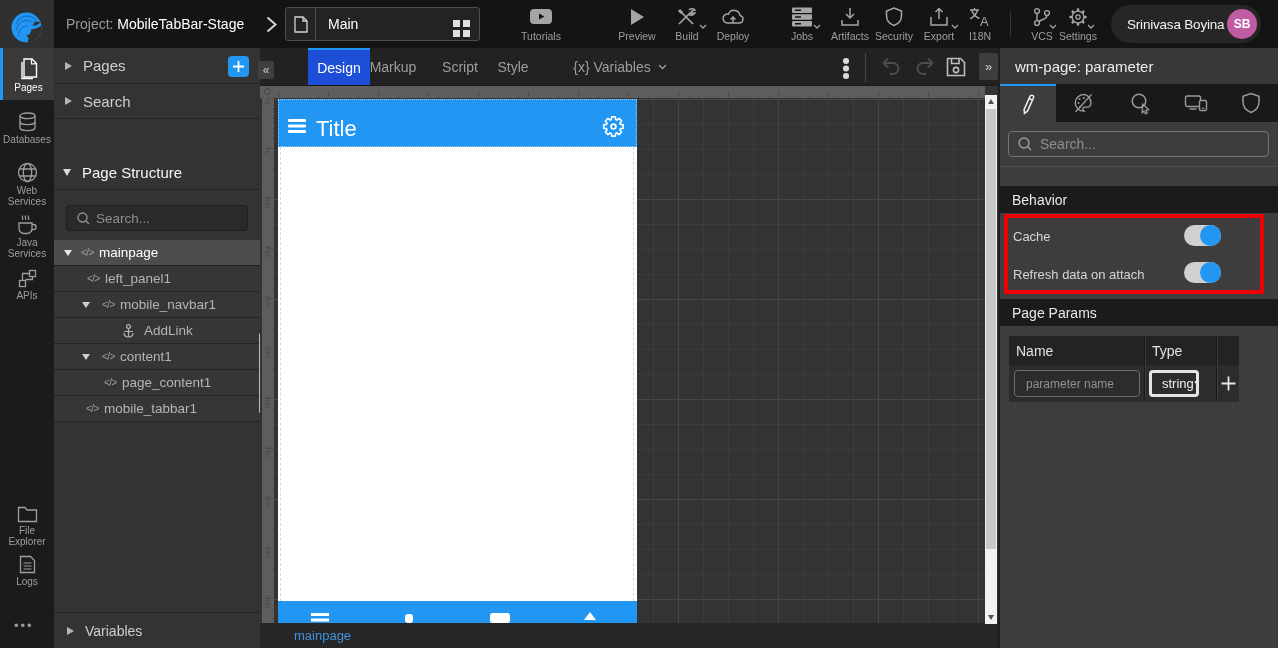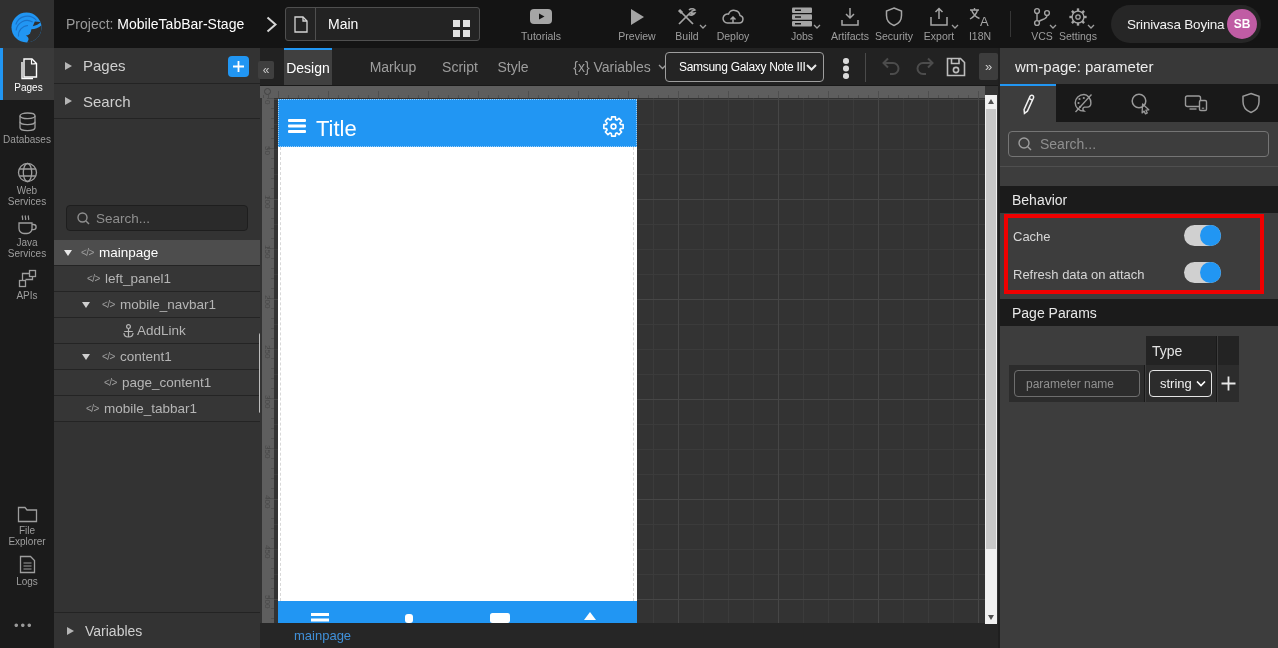--- a/index.html
+++ b/index.html
@@ -249,20 +249,24 @@
     <div class="a flex" style="left:174px;top:8px;width:21px;height:21px;background:#2196f3;border-radius:4px;justify-content:center">
         <svg width="13" height="13" viewBox="0 0 13 13">
           <path d="M6.5 1 v11 M1 6.5 h11" stroke="#fff" stroke-width="1.8"></path>
         </svg>
       </div>
   </div>
   <div class="lprow" style="top:36px;height:35px">
       <div class="tri-r" style="margin-left:11px"></div>
       <div class="lptxt">Search</div>
     </div>
+  <div class="lprow" style="top:107px;height:35px">
+      <div class="tri-d" style="margin-left:9px"></div>
+      <div class="lptxt" style="color:#f5f5f5">Page Structure</div>
+    </div>
 
   <div class="a flex" style="left:12px;top:157px;width:182px;height:26px;background:#2a2a2a;border:1px solid #1e1e1e;border-radius:4px">
     <svg style="margin-left:10px" width="13" height="13" viewBox="0 0 13 13">
         <circle cx="5.5" cy="5.5" r="4.5" fill="none" stroke="#8f8f8f" stroke-width="1.4"></circle>
         <path d="M9 9 L12 12" stroke="#8f8f8f" stroke-width="1.4"></path>
       </svg>
     <span style="margin-left:6px;font-size:13.5px;color:#8f8f8f">Search...</span>
   </div>
 
   <div class="trow" style="top:192px;background:#4d4d4d;color:#fff">
@@ -277,21 +281,21 @@
   <div class="trow" style="top:244px">
       <div class="tri-d" style="margin-left:28px;border-top-width:6px;border-left-width:4px;border-right-width:4px;border-top-color:#cfcfcf"></div>
       <span class="code" style="margin-left:12px">&lt;/&gt;</span>
       <span style="margin-left:5px">mobile_navbar1</span>
     </div>
   <div class="trow" style="top:270px">
     <svg style="margin-left:69px" width="11" height="14" viewBox="0 0 11 14">
         <circle cx="5.5" cy="2.6" r="1.9" fill="none" stroke="#b5b5b5" stroke-width="1.2"></circle>
         <path d="M5.5 4.5 V13 M1.2 7.5 h8.6 M1 9 c0 2.5 2 4 4.5 4 s4.5 -1.5 4.5 -4" fill="none" stroke="#b5b5b5" stroke-width="1.2"></path>
       </svg>
-    <span style="margin-left:3px">AddLink</span>
+    <span style="margin-left:10px">AddLink</span>
     </div>
   <div class="trow" style="top:296px">
       <div class="tri-d" style="margin-left:28px;border-top-width:6px;border-left-width:4px;border-right-width:4px;border-top-color:#cfcfcf"></div>
       <span class="code" style="margin-left:12px">&lt;/&gt;</span>
       <span style="margin-left:5px">content1</span>
     </div>
   <div class="trow" style="top:322px">
       <span class="code" style="margin-left:50px">&lt;/&gt;</span>
       <span style="margin-left:5px">page_content1</span>
     </div>
@@ -304,32 +308,27 @@
       <div class="tri-r" style="margin-left:13px"></div>
       <div class="lptxt" style="font-size:14px">Variables</div>
     </div>
 
   <div class="a" style="left:204.5px;top:285px;width:3.5px;height:80px;background:#bdbdbd;border-radius:2px"></div>
 </div>
 
 <div class="a" id="canvasarea">
   <div id="tabbar">
     <div class="a flex" style="left:-2px;top:13px;width:16px;height:18px;background:#3f3f3f;border-radius:2px;justify-content:center;color:#c9c9c9;font-size:12px">«</div>
-    <div class="ctab" style="left:24px;width:48px;background:#404040;border-top:2.5px solid #2196f3;color:#fff">Design</div>
+    <div class="ctab" style="left:48px;width:62px;background:#1d4ed8;border-top:2.5px solid #2196f3;color:#fff">Design</div>
     <div class="ctab" style="left:100px;width:66px">Markup</div>
     <div class="ctab" style="left:170px;width:60px">Script</div>
     <div class="ctab" style="left:228px;width:50px">Style</div>
     <div class="ctab" style="left:305px;width:110px">{x} Variables
       <svg style="margin-left:7px" width="9" height="6" viewBox="0 0 9 6">
           <path d="M1 1 L4.5 4.5 L8 1" stroke="#9e9e9e" stroke-width="1.3" fill="none"></path>
-        </svg>
-    </div>
-    <div class="a flex" style="left:405px;top:4px;width:159px;height:30px;background:#242424;border:1px solid #9e9e9e;border-radius:4px;color:#fff;font-size:12px;letter-spacing:-.3px;padding-left:13px;white-space:nowrap">Samsung Galaxy Note III
-      <svg style="margin-left:auto;margin-right:9px;flex-shrink:0" width="11" height="7" viewBox="0 0 11 7">
-          <path d="M1 1 L5.5 5.5 L10 1" stroke="#e8e8e8" stroke-width="2" fill="none"></path>
         </svg>
     </div>
     <div class="a" style="left:583px;top:10px;width:5.5px;height:5.5px;background:#d9d9d9;border-radius:50%;box-shadow:0 7.5px 0 #d9d9d9,0 15px 0 #d9d9d9"></div>
     <div class="a" style="left:605px;top:5px;width:1px;height:29px;background:#4a4a4a"></div>
     <svg class="a" style="left:620px;top:9px" width="21" height="19" viewBox="0 0 21 19">
         <path d="M4 6 h9 a5.5 5.5 0 0 1 0 11 h-3" fill="none" stroke="#4c4c4c" stroke-width="2"></path>
         <path d="M8 1.5 L3.5 6 L8 10.5" fill="none" stroke="#4c4c4c" stroke-width="2"></path>
       </svg>
     <svg class="a" style="left:655px;top:9px" width="21" height="19" viewBox="0 0 21 19">
         <path d="M17 6 h-9 a5.5 5.5 0 0 0 0 11 h3" fill="none" stroke="#4c4c4c" stroke-width="2"></path>
@@ -453,31 +452,34 @@
 
   <div class="sechead" style="top:138px">Behavior</div>
   <div class="a" style="left:4px;top:166px;width:260px;height:80px;border:4px solid #f00000"></div>
   <div class="a" style="left:13px;top:181px;font-size:13px;color:#d6d6d6">Cache</div>
   <div class="toggle" style="left:184px;top:177px"></div>
   <div class="a" style="left:13px;top:219px;font-size:13px;color:#d6d6d6">Refresh data on attach</div>
   <div class="toggle" style="left:184px;top:214px"></div>
 
   <div class="sechead" style="top:251px">Page Params</div>
   <div class="a" style="left:9px;top:288px;width:230px;height:66px">
+    <div class="a" style="left:0;top:0;width:136px;height:29px;background:#232323;border-right:1px solid #191919">
+        <span class="a" style="left:7px;top:7px;font-size:14px;color:#e3e3e3">Name</span>
+      </div>
     <div class="a" style="left:137px;top:0;width:71px;height:29px;background:#232323;border-right:1px solid #191919">
         <span class="a" style="left:6px;top:7px;font-size:14px;color:#e3e3e3">Type</span>
       </div>
     <div class="a" style="left:209px;top:0;width:21px;height:29px;background:#232323"></div>
     <div class="a" style="left:0;top:29px;width:136px;height:37px;background:#2c2c2c;border-right:1px solid #191919"></div>
     <div class="a" style="left:137px;top:29px;width:71px;height:37px;background:#2c2c2c;border-right:1px solid #191919"></div>
     <div class="a" style="left:209px;top:29px;width:21px;height:37px;background:#2c2c2c"></div>
     <div class="a flex" style="left:5px;top:34px;width:126px;height:27px;border:1px solid #6e6e6e;border-radius:4px">
         <span style="margin-left:11px;font-size:12px;color:#909090">parameter name</span>
       </div>
-    <div class="a flex" style="left:140px;top:34px;width:63px;height:27px;border:1px solid #e5e5e5;border-radius:4px;overflow:hidden">
+    <div class="a flex" style="left:140px;top:34px;width:50px;height:27px;border:3px solid #e5e5e5;border-radius:4px;overflow:hidden">
         <span style="margin-left:10px;font-size:13px;color:#f0f0f0">string</span>
       <svg style="margin-left:auto;margin-right:5px;flex-shrink:0" width="10" height="6" viewBox="0 0 10 6">
           <path d="M1 0.5 L5 4.5 L9 0.5" stroke="#fff" stroke-width="1.6" fill="none"></path>
         </svg>
     </div>
     <div class="a" style="left:209px;top:29px;width:21px;height:37px;display:flex;align-items:center;justify-content:center">
         <svg width="15" height="15" viewBox="0 0 15 15">
           <path d="M7.5 0.5 v14 M0.5 7.5 h14" stroke="#e8e8e8" stroke-width="1.8"></path>
         </svg>
       </div>

